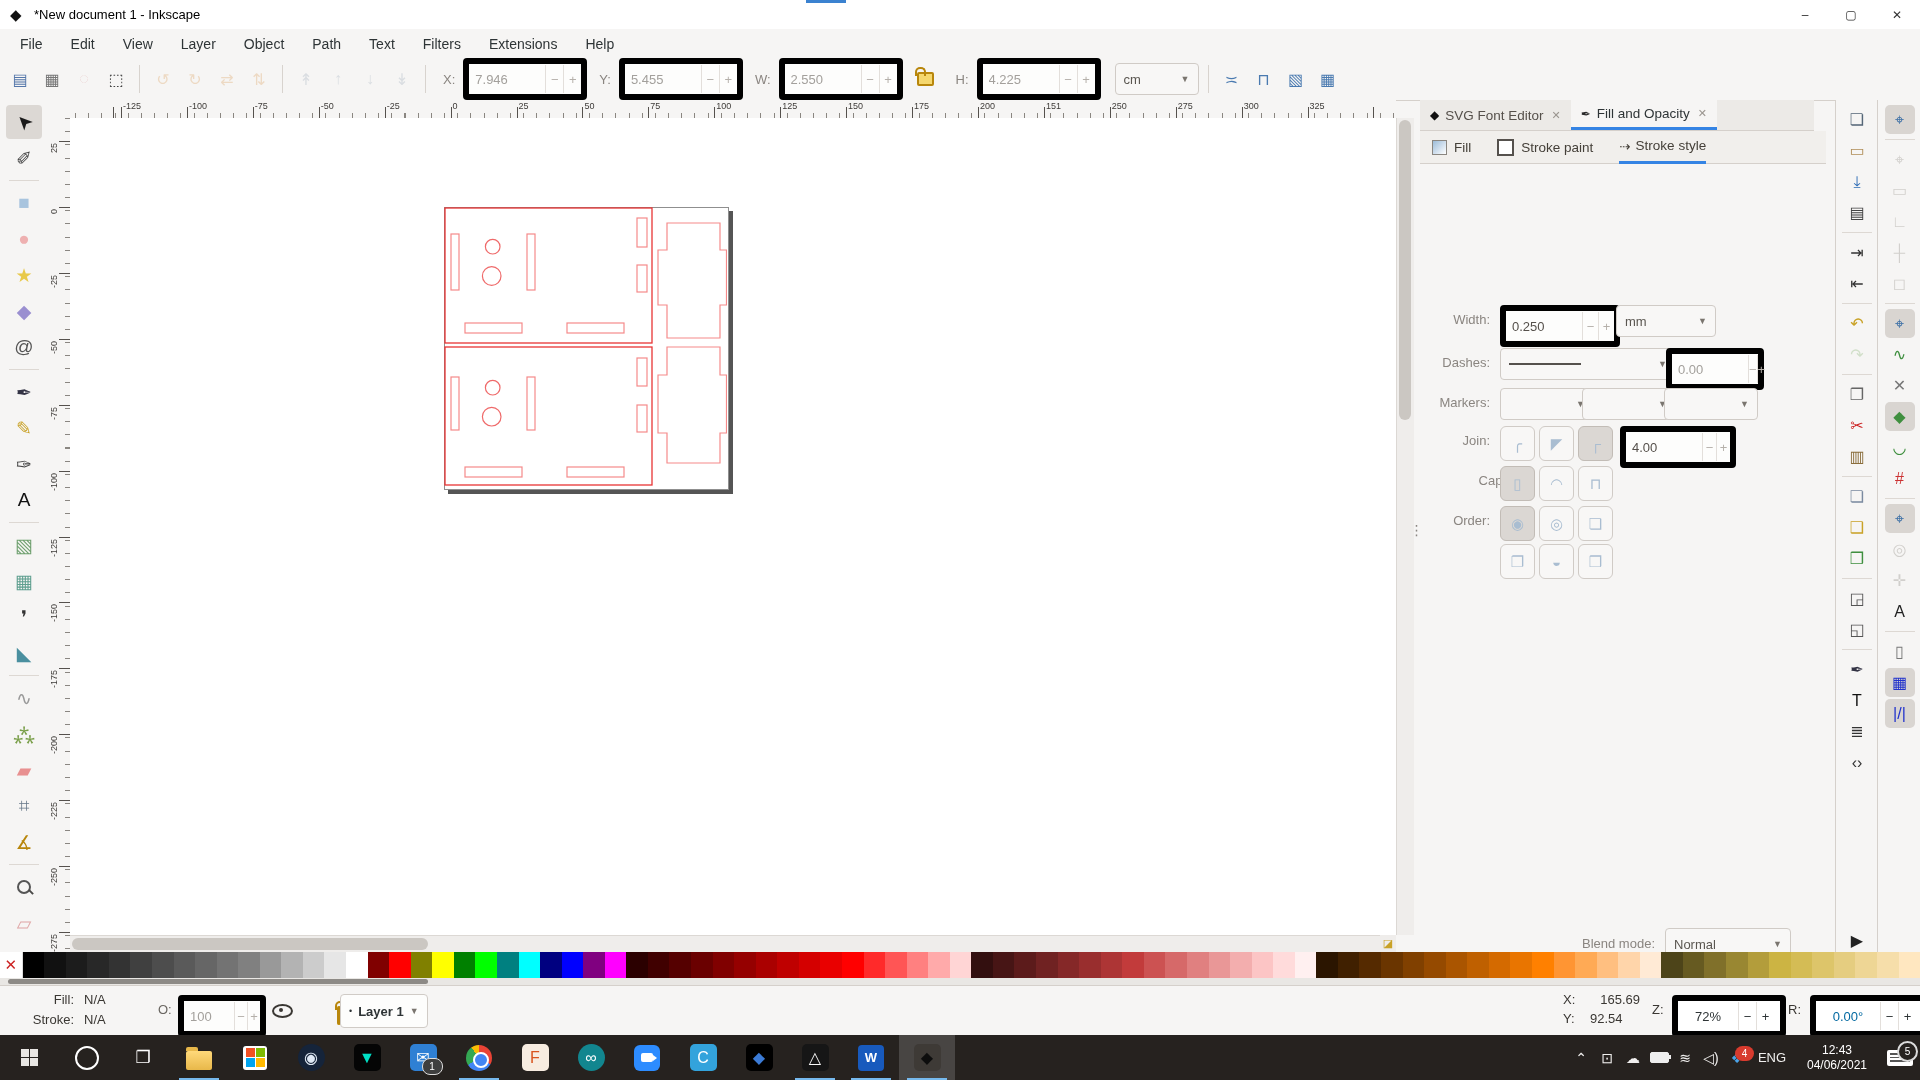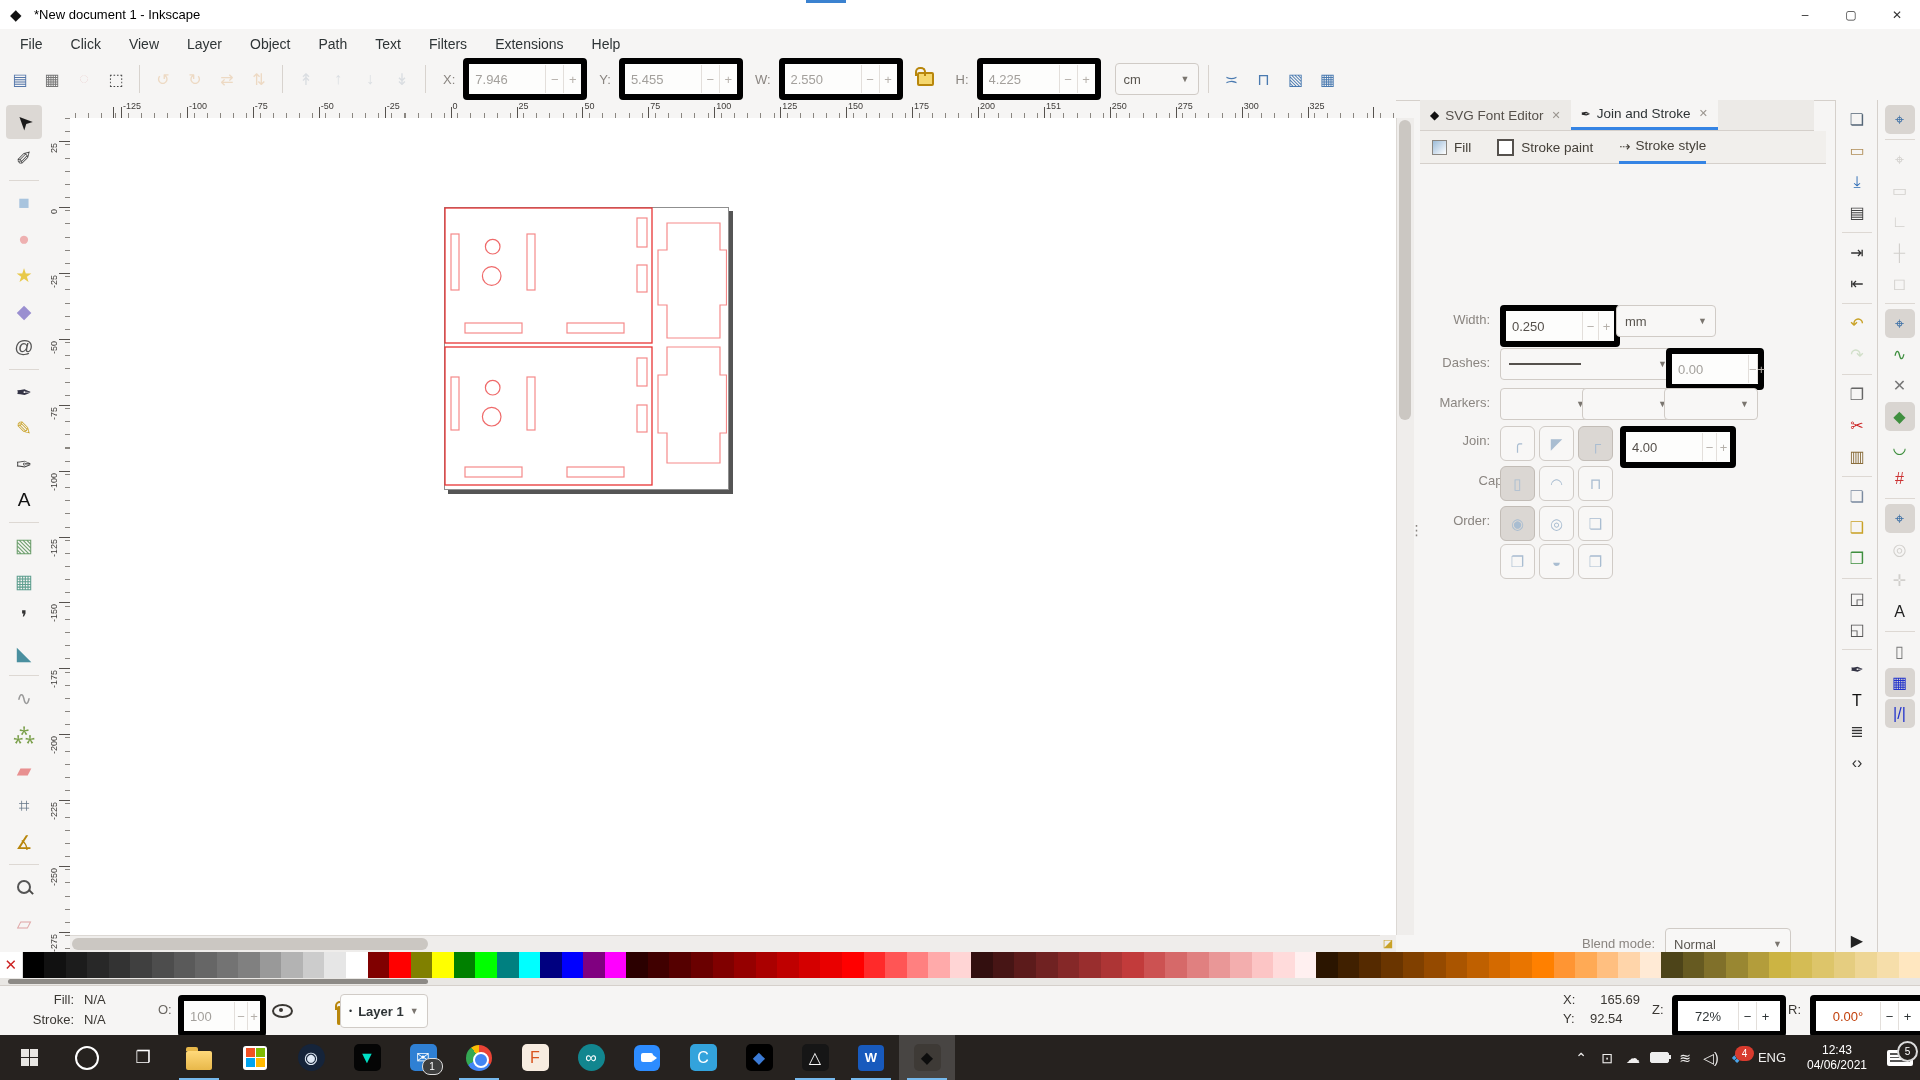--- a/index.html
+++ b/index.html
@@ -133,21 +133,21 @@
     <div id="win-controls">
       <div class="winbtn">–</div>
       <div class="winbtn">▢</div>
       <div class="winbtn">✕</div>
     </div>
   </div>
   <div class="ab" id="top-artifact"></div>
 
   <div class="ab" id="menubar">
       <div class="menu-item">File</div>
-      <div class="menu-item">Click</div>
+      <div class="menu-item">Edit</div>
       <div class="menu-item">View</div>
       <div class="menu-item">Layer</div>
       <div class="menu-item">Object</div>
       <div class="menu-item">Path</div>
       <div class="menu-item">Text</div>
       <div class="menu-item">Filters</div>
       <div class="menu-item">Extensions</div>
       <div class="menu-item">Help</div>
     </div>
 
@@ -327,21 +327,21 @@
 
   <div class="ab" id="dock">
     <div id="dock-tabs">
         <div class="dtab">
      <span style="font-size:12px;color:#111">◆</span>
      <span>SVG Font Editor</span>
           <span class="x">✕</span>
         </div>
         <div class="dtab on">
      <span style="font-size:12px;color:#2a2a2a">✒</span>
-     <span>Join and Stroke</span>
+     <span>Fill and Opacity</span>
           <span class="x">✕</span>
         </div>
       </div>
     <div id="subtabs">
         <div class="stab">
           <span class="grad-sq"></span>
           <span>Fill</span>
         </div>
         <div class="stab">
           <span class="line-sq"></span>
@@ -607,21 +607,21 @@
     <div class="ab sb-lab" style="left:1563px;top:25px">Y:</div>
     <div class="ab sb-lab" style="left:1590px;top:25px;width:50px;">92.54</div>
     <div class="ab sb-lab" style="left:1652px;top:16px">Z:</div>
     <div class="fld ab" style="left:1672px;top:9px;width:102px;background:#fff">
       <input style="color: rgb(46, 52, 54); text-align: center; width: 48px;" readonly="" value="72%">
       <div class="spin" style="color:#2e3436">−</div>
         <div class="spin" style="color:#2e3436">+</div>
     </div>
     <div class="ab sb-lab" style="left:1788px;top:16px">R:</div>
     <div class="fld ab" style="left:1810px;top:9px;width:106px;background:#fff">
-      <input style="color: #c2410c; text-align: center; width: 52px;" readonly="" value="0.00°">
+      <input style="color: #0369a1; text-align: center; width: 52px;" readonly="" value="0.00°">
       <div class="spin" style="color:#2e3436">−</div>
         <div class="spin" style="color:#2e3436">+</div>
     </div>
   </div>
 
   <div class="ab" id="taskbar">
     <div id="start">
         <div class="winlogo">
           <div></div>
           <div></div>

